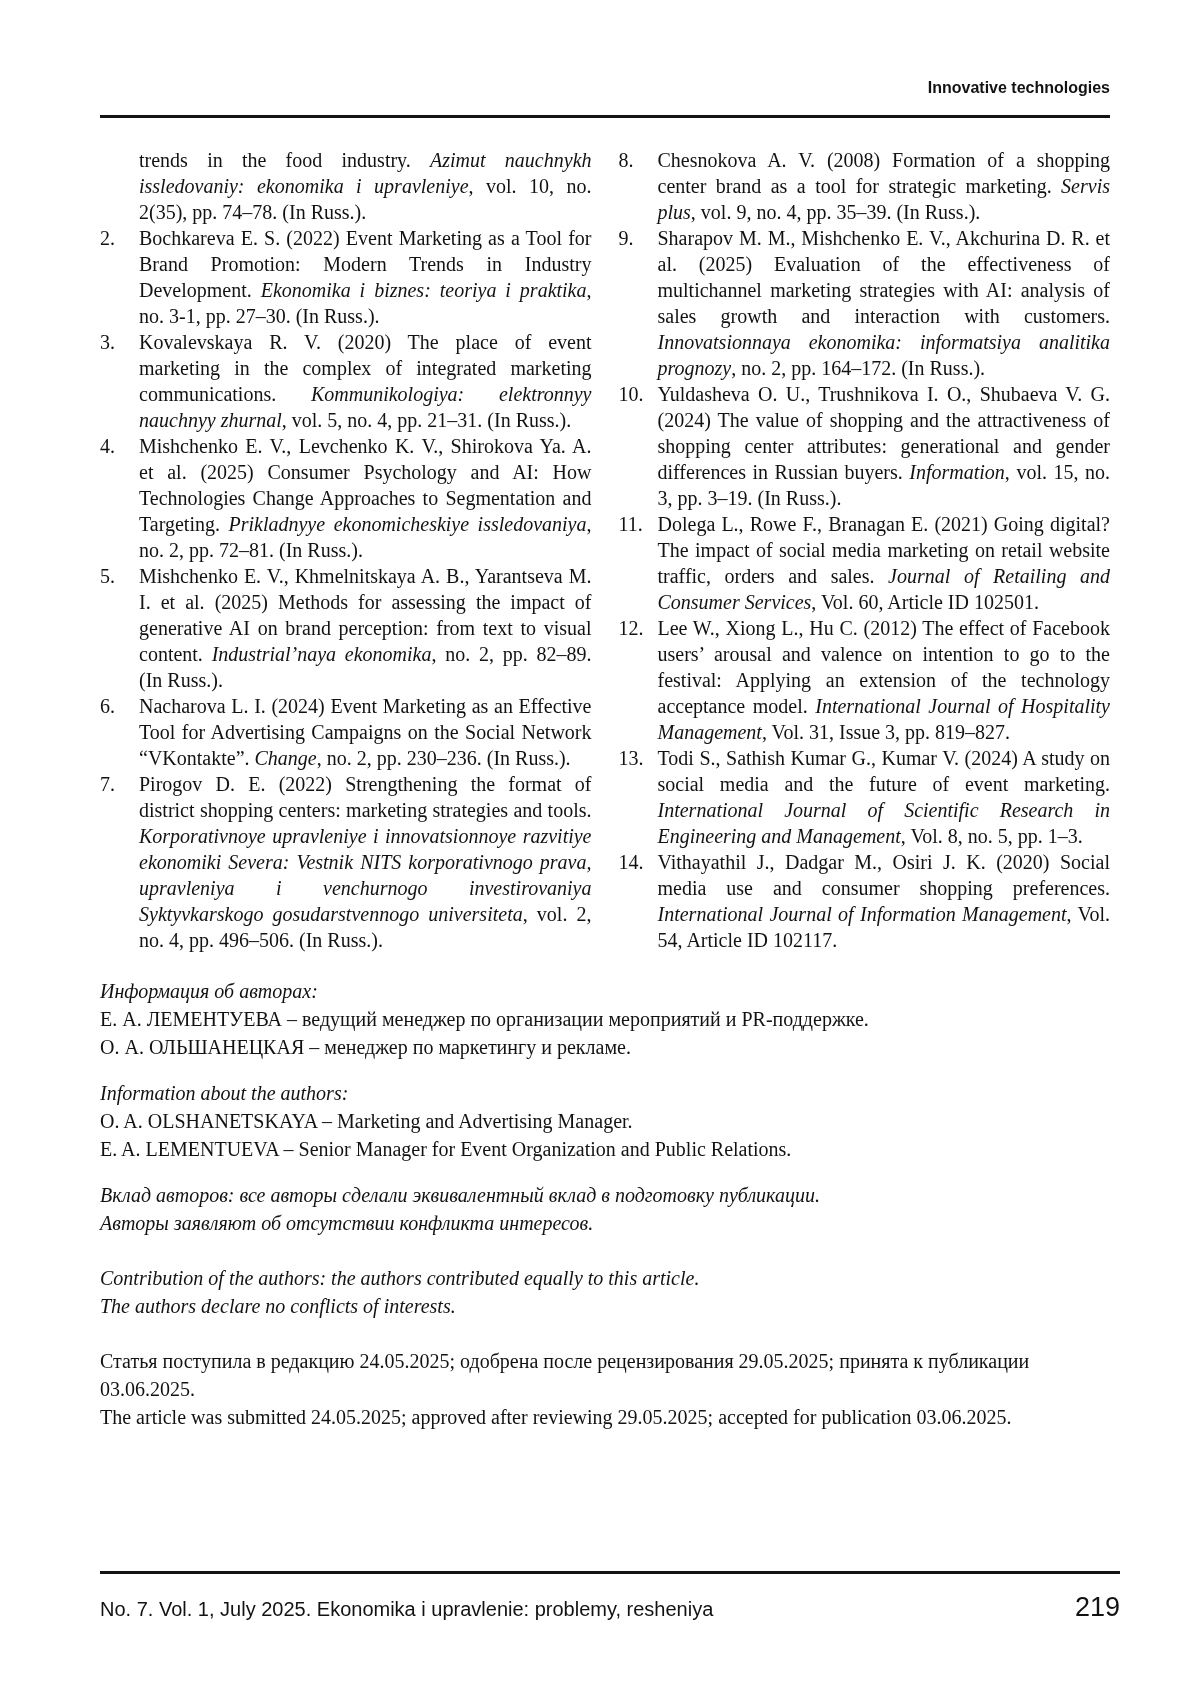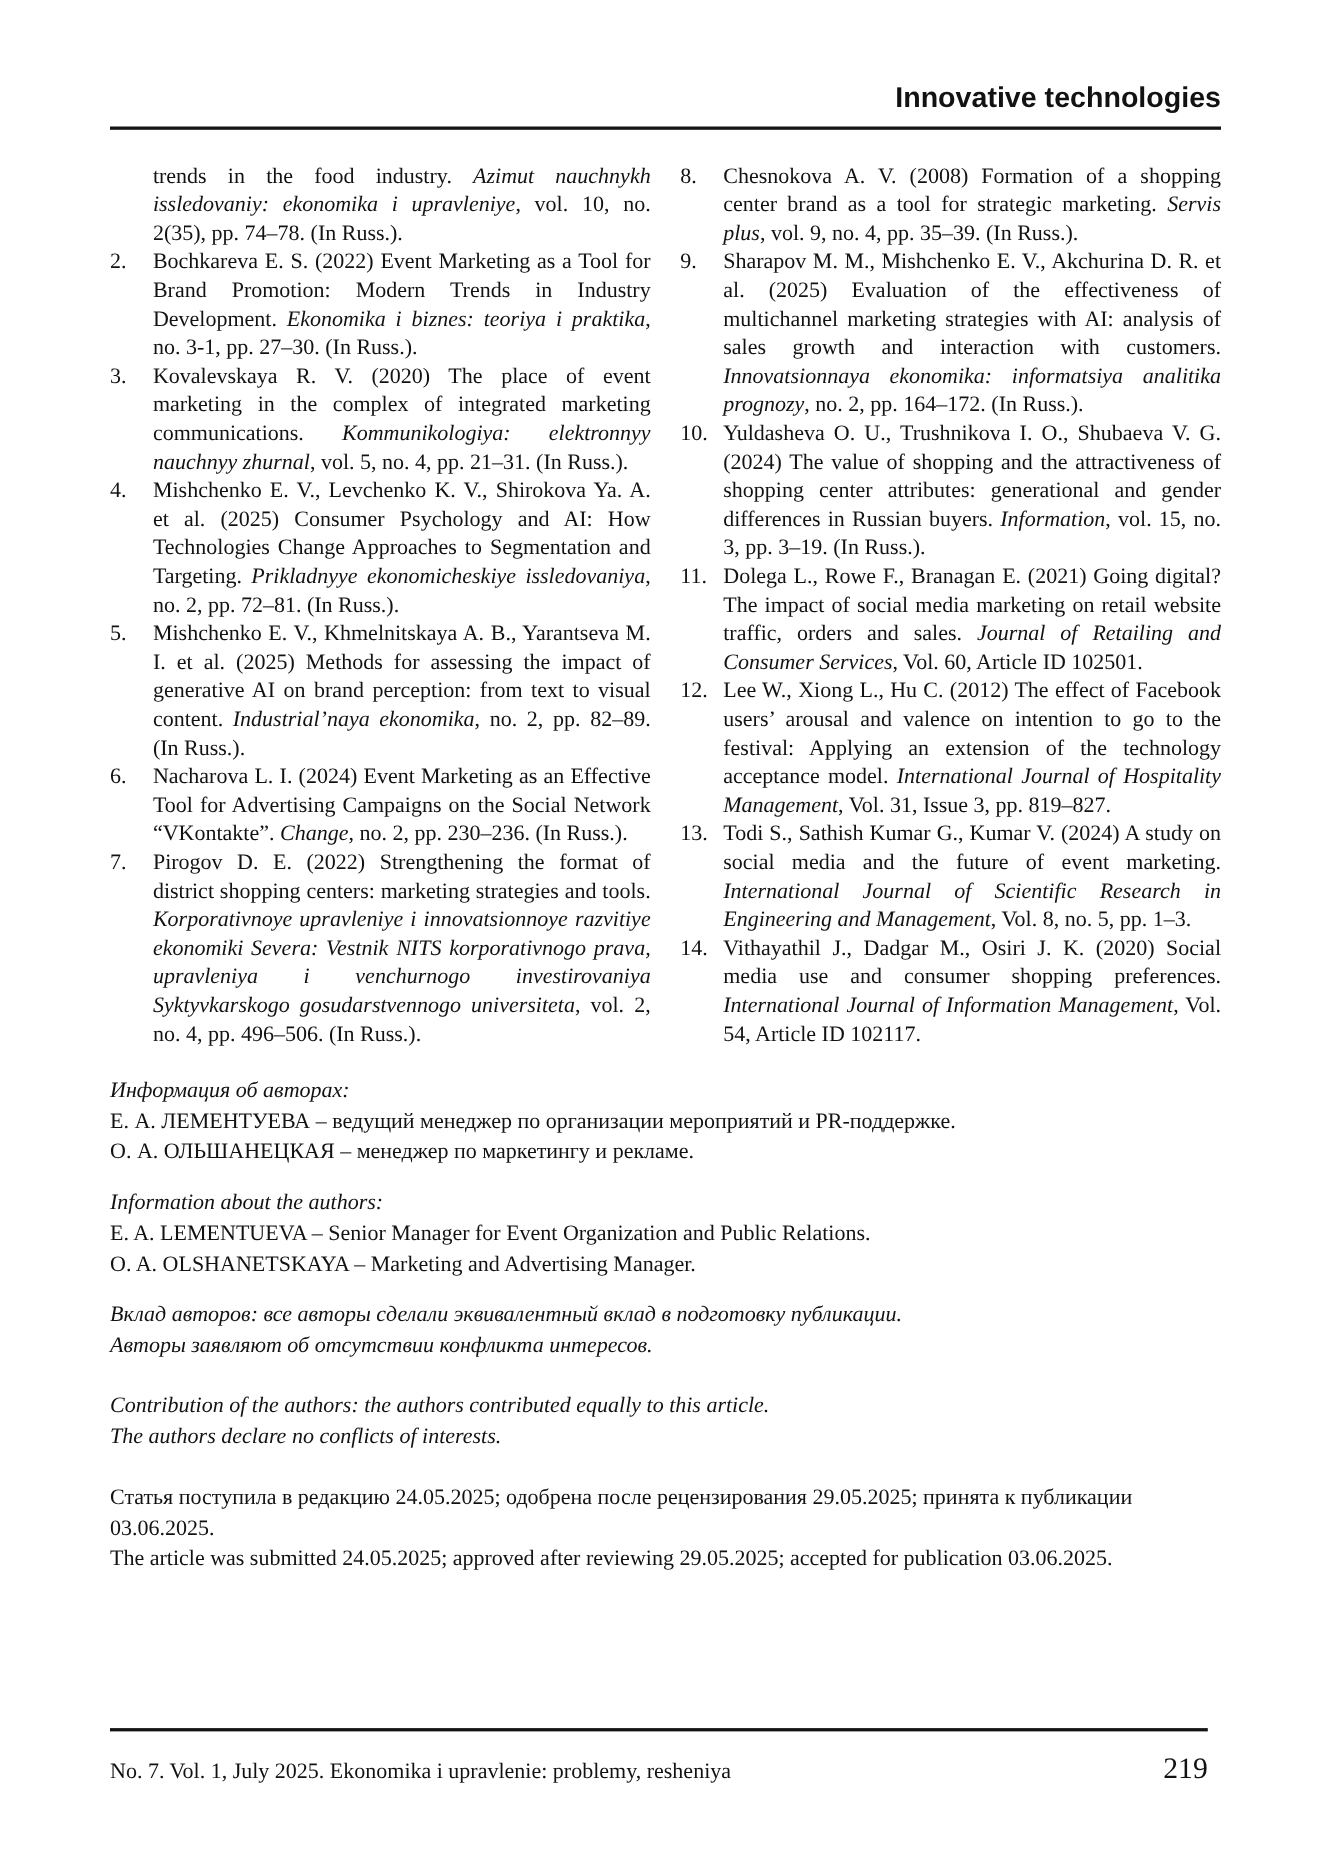--- a/index.html
+++ b/index.html
@@ -16,21 +16,21 @@
     position:absolute;
     left:100px;
     right:90px;
     top:0;
   }
   .running-head {
     padding-top:76px;
     text-align:right;
     font-family:"Liberation Sans", sans-serif;
     font-weight:700;
-    font-size:26px;
+    font-size:16px;
     line-height:24px;
   }
   .rule {
     height:3px;
     background:#141414;
     margin-top:15px;
   }
   .refs {
     display:flex;
     gap:27px;
@@ -57,23 +57,23 @@
     font-family:"Liberation Serif", serif;
     font-size:20px;
     line-height:28px;
   }
   .block { margin-bottom:18px; }
   .block.gap-lg { margin-bottom:27px;font-style:italic; }
   .heading-it { font-style:italic; }
   .footer {
     position:absolute;
     left:100px;
-    right:102px;
+    right:80px;
     top:1571px;
-    font-family:Liberation Serif, serif;
+    font-family:Liberation Sans, sans-serif;
   }
   .footer .rule { margin-top:0; }
   .footer-row {
     display:flex;
     justify-content:space-between;
     align-items:baseline;
     margin-top:19px;
   }
   .journal-line { font-size:20px; line-height:24px; }
   .page-num { font-size:27px; line-height:28px; }
@@ -111,22 +111,22 @@
     <div class="notes">
 
       <div class="block">
         <div class="heading-it">Информация об авторах:</div>
         <div>Е. А. ЛЕМЕНТУЕВА – ведущий менеджер по организации мероприятий и PR-поддержке.</div>
         <div>О. А. ОЛЬШАНЕЦКАЯ – менеджер по маркетингу и рекламе.</div>
       </div>
 
       <div class="block">
         <div class="heading-it">Information about the authors:</div>
+        <div>O. A. OLSHANETSKAYA – Marketing and Advertising Manager.</div>
         <div>E. A. LEMENTUEVA – Senior Manager for Event Organization and Public Relations.</div>
-        <div>O. A. OLSHANETSKAYA – Marketing and Advertising Manager.</div>
       </div>
 
       <div class="block gap-lg">
         <div>Вклад авторов: все авторы сделали эквивалентный вклад в подготовку публикации.</div>
         <div>Авторы заявляют об отсутствии конфликта интересов.</div>
       </div>
 
       <div class="block gap-lg">
         <div>Contribution of the authors: the authors contributed equally to this article.</div>
         <div>The authors declare no conflicts of interests.</div>

